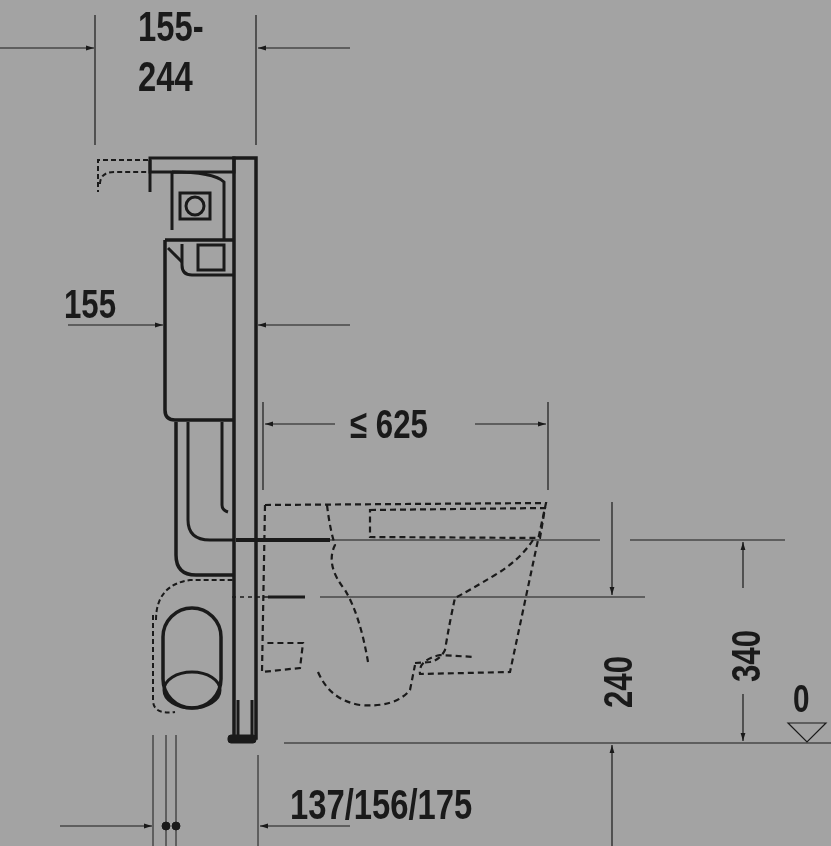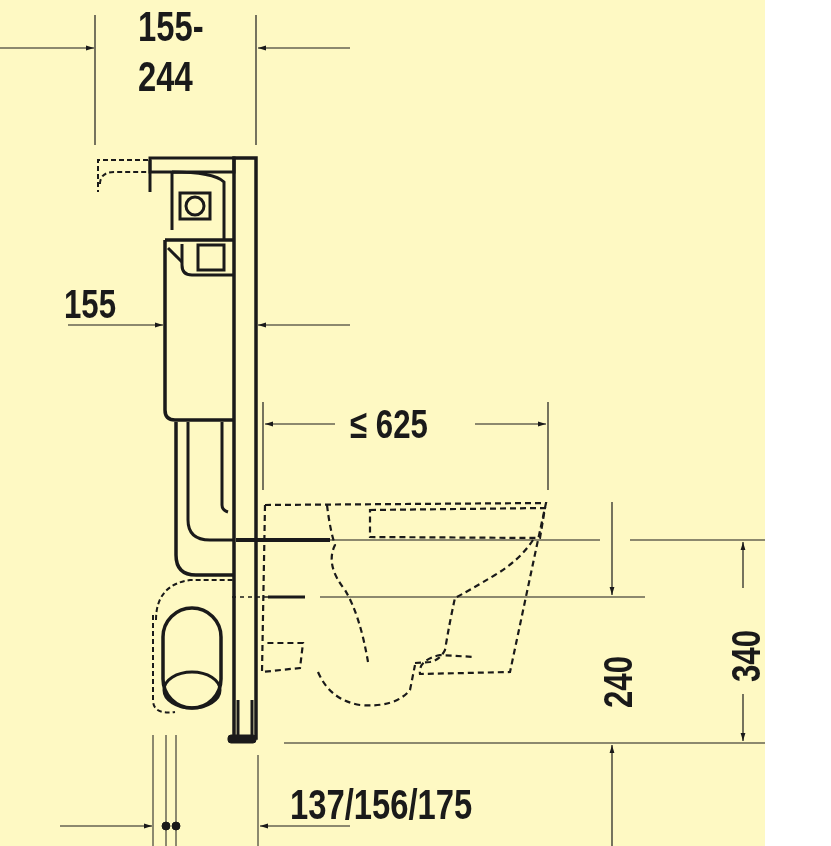--- a/index.html
+++ b/index.html
@@ -1,16 +1,16 @@
 <!DOCTYPE html>
 <html><head>
 <meta charset="utf-8">
 <style>
   html, body { margin: 0; padding: 0; background: #ffffff; }
-  #canvas { position: relative; width: 765px; height: 846px; overflow: hidden; background: #fef9c3; }
+  #canvas { position: relative; width: 831px; height: 846px; overflow: hidden; background: #a3a3a3; }
   svg { position: absolute; left: 0; top: 0; }
   .dim { position: absolute; font-family: "Liberation Sans", sans-serif; font-weight: bold; color: #1a1a1a; line-height: 1; white-space: nowrap; transform-origin: left top; }
   .dim-h { transform: scaleX(0.78); }
 </style>
 </head>
 <body>
 
 <div id="canvas">
   <svg width="831" height="846" viewBox="0 0 831 846">
     <defs>

